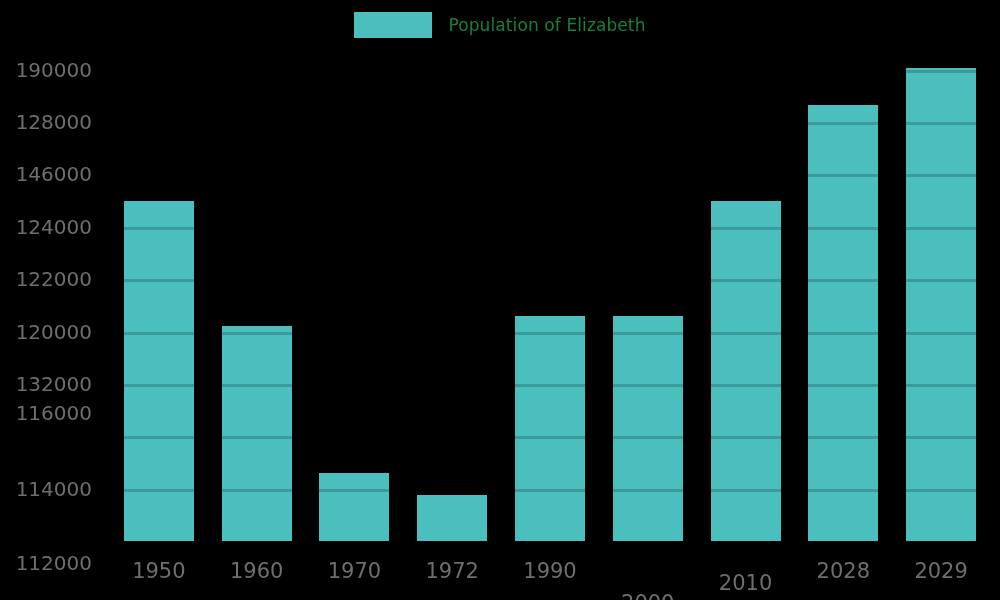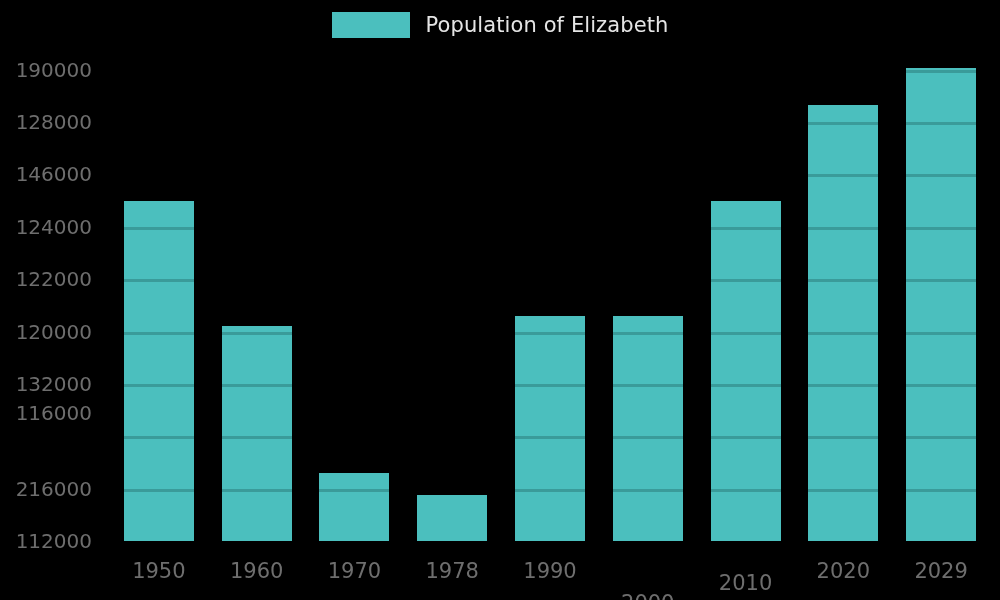--- a/index.html
+++ b/index.html
@@ -33,22 +33,22 @@
     gap: 16px;
     pointer-events: auto;
   }
   .legend-swatch {
     width: 78px;
     height: 26px;
     background: #4bbfbe;
     display: block;
   }
   .legend-label {
-    color: #e5e5e5;
-    font-size: 21px;
+    color: #15803d;
+    font-size: 17px;
     line-height: 26px;
     letter-spacing: 0.1px;
     white-space: nowrap;
   }
 
   
   .plot-area {
     position: absolute;
     left: 110px;
     top: 54px;
@@ -131,22 +131,22 @@
 <body>
 
 <div id="chart-root">
 
   <div class="legend">
     <span class="legend-swatch"></span>
     <span class="legend-label">Population of Elizabeth</span>
   </div>
 
   <div class="y-axis" id="y-axis">
-      <div class="y-tick" style="top: 487px; text-align: center;">112000</div>
-      <div class="y-tick" style="top: 434.634px;">216000</div>
+      <div class="y-tick" style="top: 509px; text-align: center;">112000</div>
+      <div class="y-tick" style="top: 434.634px;">114000</div>
       <div class="y-tick" style="top: 359px;">116000</div>
       <div class="y-tick" style="top: 329.903px;">132000</div>
       <div class="y-tick" style="top: 277.538px;">120000</div>
       <div class="y-tick" style="top: 225.172px;">122000</div>
       <div class="y-tick" style="top: 172.806px;">124000</div>
       <div class="y-tick" style="top: 120.441px;">146000</div>
       <div class="y-tick" style="top: 68.0753px;">128000</div>
       <div class="y-tick" style="top: 15.7097px;">190000</div>
     </div>
 
@@ -230,21 +230,21 @@
             <div class="bar-grid" style="background: rgb(58, 155, 154); top: 1.30914px;"></div>
           </div>
         </div>
       </div>
   </div>
 
   <div class="x-axis" id="x-axis">
       <div class="x-tick" style="left: 48.8889px;">1950</div>
       <div class="x-tick" style="left: 146.667px;">1960</div>
       <div class="x-tick" style="left: 244.444px;">1970</div>
-      <div class="x-tick" style="left: 342.222px;">1978</div>
+      <div class="x-tick" style="left: 342.222px;">1972</div>
       <div class="x-tick" style="left: 440px;">1990</div>
       <div class="x-tick" style="left: 537.778px; margin-top: 32px;">2000</div>
       <div class="x-tick" style="left: 635.556px; margin-top: 12px;">2010</div>
-      <div class="x-tick" style="left: 733.333px;">2020</div>
+      <div class="x-tick" style="left: 733.333px;">2028</div>
       <div class="x-tick" style="left: 831.111px;">2029</div>
     </div>
 
 </div>
 
 </body></html>

